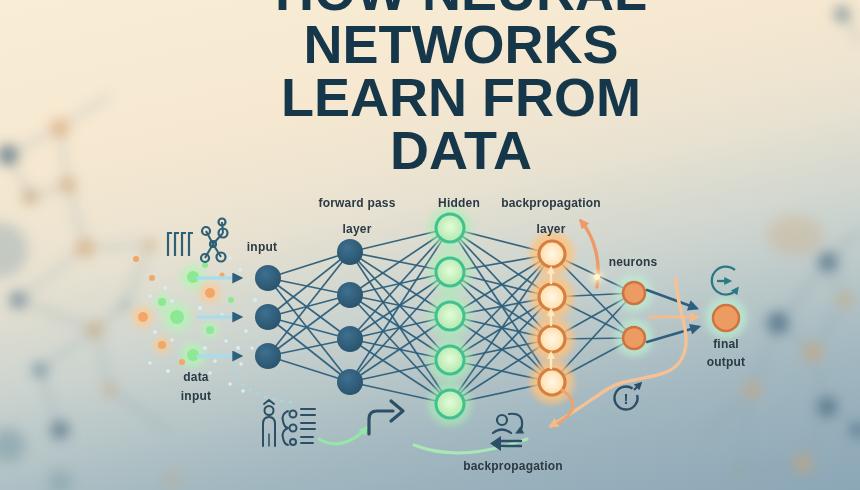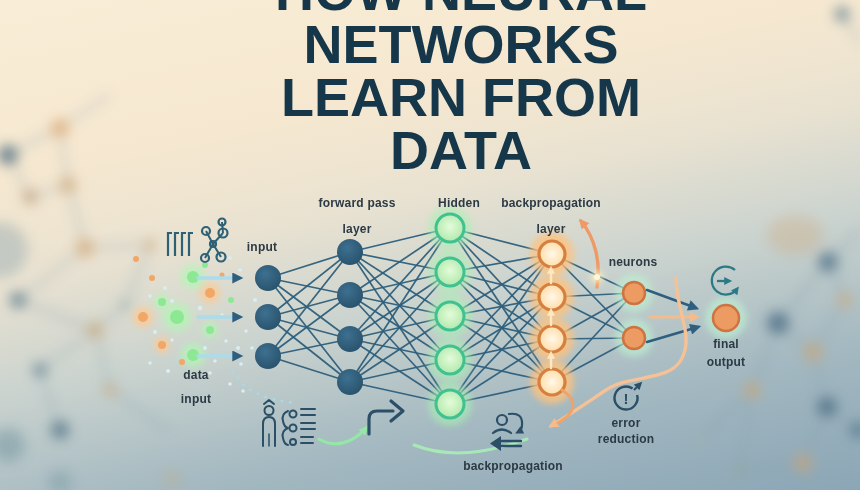--- a/index.html
+++ b/index.html
@@ -21,21 +21,21 @@
   .dlabel{
     position:absolute;transform:translate(-50%,-50%);
     font-size:12px;font-weight:bold;color:#2b3a44;text-align:center;
     white-space:pre-line;line-height:17px;letter-spacing:.2px;
   }
   #lbl-input{left:262px;top:247px}
   #lbl-fp-layer{left:357px;top:216px;line-height:26px}
   #lbl-hidden{left:459px;top:203px}
   #lbl-bp-layer{left:551px;top:216px;line-height:26px}
   #lbl-neurons{left:633px;top:262px}
-  #lbl-data-input{left:196px;top:387px;line-height:24px}
+  #lbl-data-input{left:196px;top:387px;line-height:19px}
   #lbl-forward-pass{left:388px;top:459px;line-height:16px}
   #lbl-backprop{left:513px;top:466px}
   #lbl-error{left:626px;top:431px;line-height:15.5px}
   #lbl-final{left:726px;top:353px;line-height:18px}
 </style>
 </head>
 <body>
 
 <div class="stage">
 
@@ -388,17 +388,15 @@
   <div class="dlabel" id="lbl-input">input</div>
   <div class="dlabel" id="lbl-fp-layer">forward pass
 layer</div>
   <div class="dlabel" id="lbl-hidden">Hidden</div>
   <div class="dlabel" id="lbl-bp-layer">backpropagation
 layer</div>
   <div class="dlabel" id="lbl-neurons">neurons</div>
   <div class="dlabel" id="lbl-data-input">data
 input</div>
   <div class="dlabel" id="lbl-backprop">backpropagation</div>
-  <div class="dlabel" id="lbl-error">error
-reduction</div>
   <div class="dlabel" id="lbl-final">final
 output</div>
 </div>
 
 </body></html>

